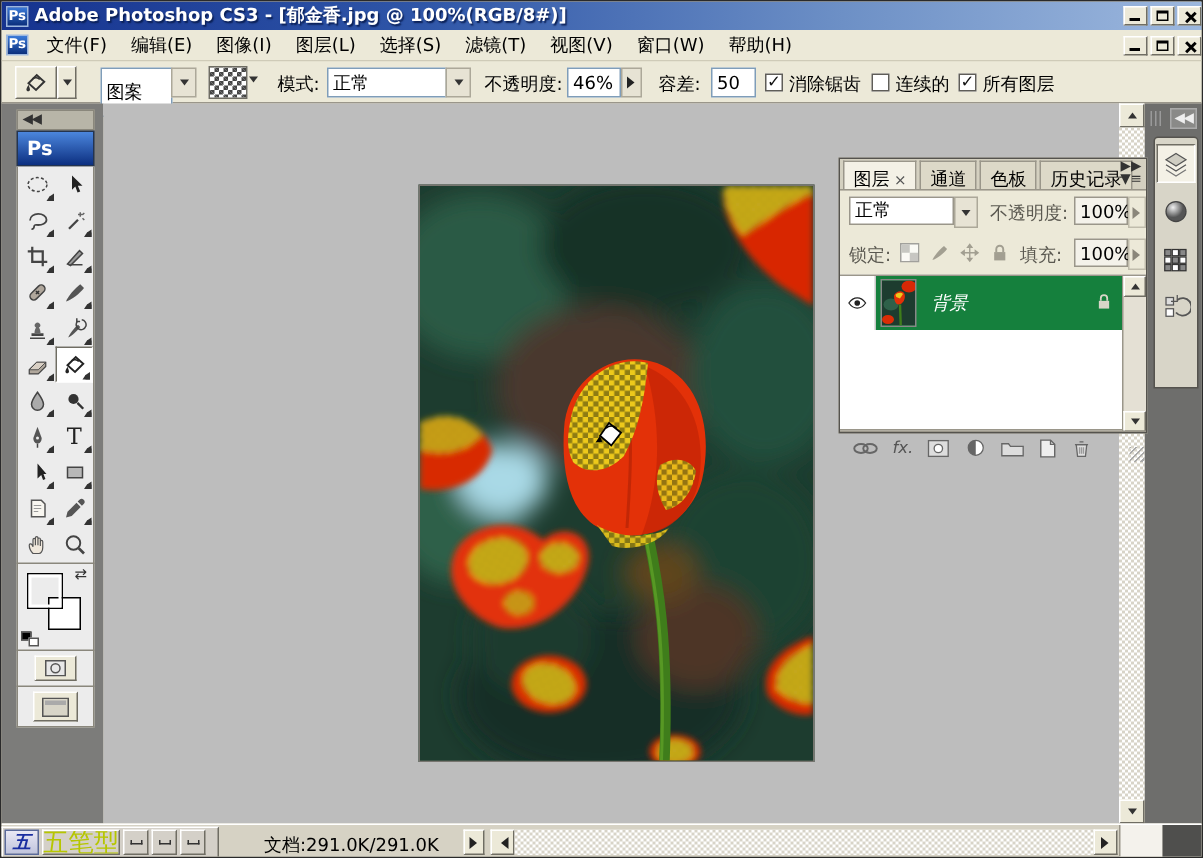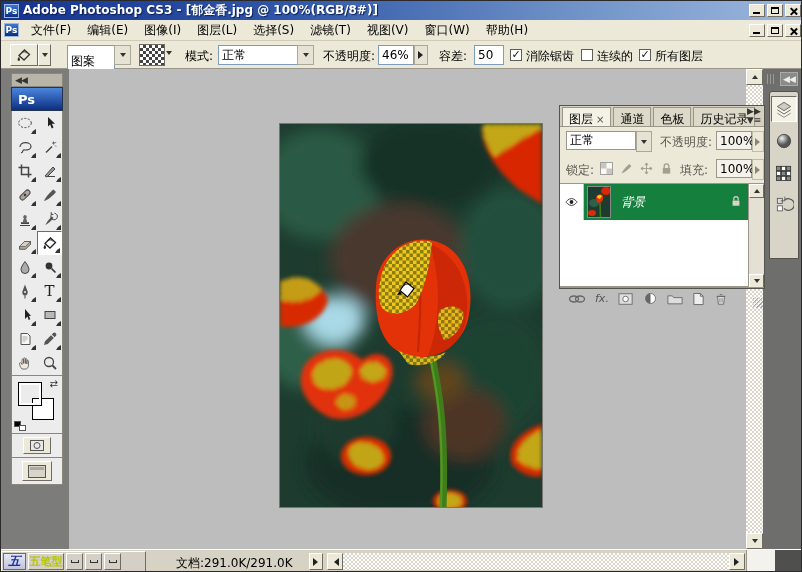--- a/index.html
+++ b/index.html
@@ -109,22 +109,22 @@
   #panelbottom{position:relative;height:22px;border-top:1px solid #9a968a;display:flex;align-items:center;gap:9px;padding-left:8px;}
   #panelgrip{position:absolute;right:1px;bottom:1px;width:10px;height:10px;
     background:repeating-linear-gradient(135deg,#aaa 0 1px,transparent 1px 3px);}
   .fxtext{font-style:italic;font-size:11px;color:#555;}
   
   #statusbar{left:0;top:548px;width:802px;height:24px;background:#d6d2c4;border-top:1px solid #fff;}
   #imebar{position:absolute;left:0;top:1px;width:145px;height:21px;background:#d4d0c8;
      border:1px solid;border-color:#fff #6f6d63 #6f6d63 #fff;display:flex;align-items:center;padding:1px;}
   #imelogo{width:23px;height:17px;background:linear-gradient(180deg,#e8e8f4,#c0c4dc);border:1px solid #5a6a9a;
      color:#1a2ea0;font-weight:bold;font-style:italic;font-size:12px;display:flex;align-items:center;justify-content:center;}
-  #imename{width:36px;height:17px;margin-left:2px;background:#d4d0c8;border:1px solid;border-color:#fff #6f6d63 #6f6d63 #fff;
-     color:#b6c600;font-weight:bold;font-size:11px;display:flex;align-items:center;justify-content:center;white-space:nowrap;overflow:hidden;}
+  #imename{width:52px;height:17px;margin-left:2px;background:#d4d0c8;border:1px solid;border-color:#fff #6f6d63 #6f6d63 #fff;
+     color:#b6c600;font-weight:normal;font-size:17px;display:flex;align-items:center;justify-content:center;white-space:nowrap;overflow:hidden;}
   .imebtn{width:17px;height:17px;margin-left:2px;background:#d4d0c8;border:1px solid;border-color:#fff #6f6d63 #6f6d63 #fff;
      display:flex;align-items:center;justify-content:center;}
   .imebtn .dash{width:8px;height:3px;border:1px solid #333;border-top:none;}
   #docinfo{position:absolute;left:175px;top:5px;}
 </style>
 </head>
 <body>
 
 <div id="app">
 

